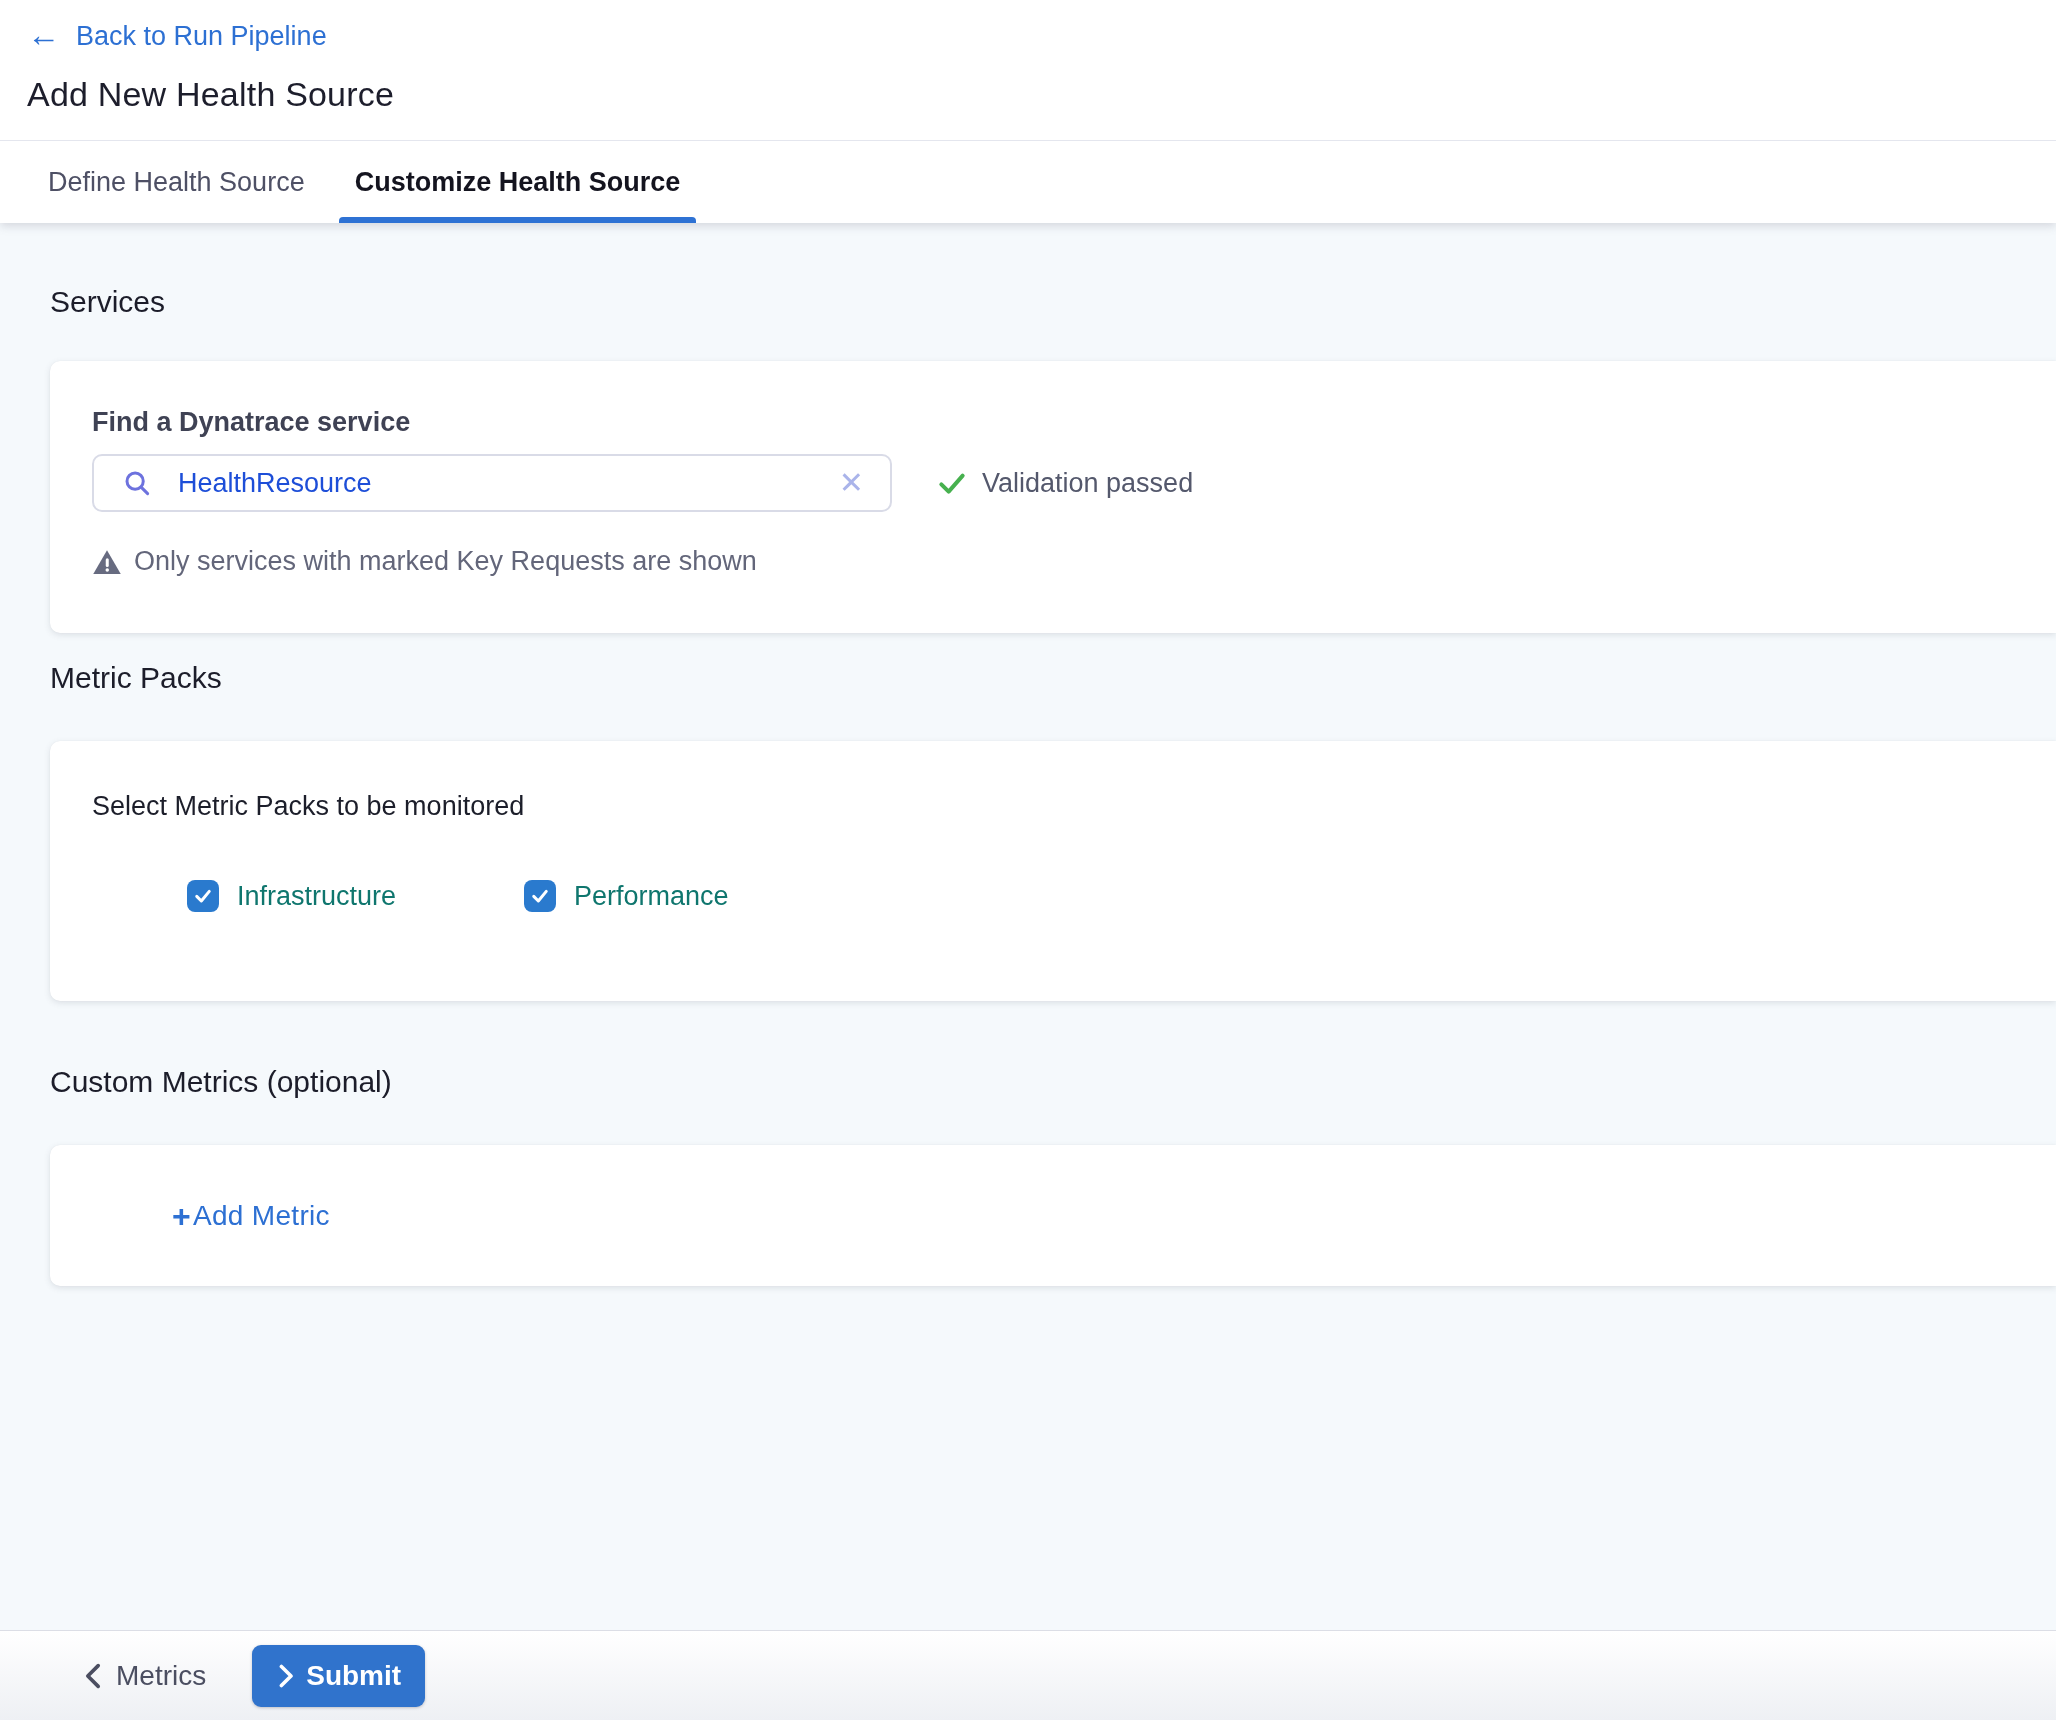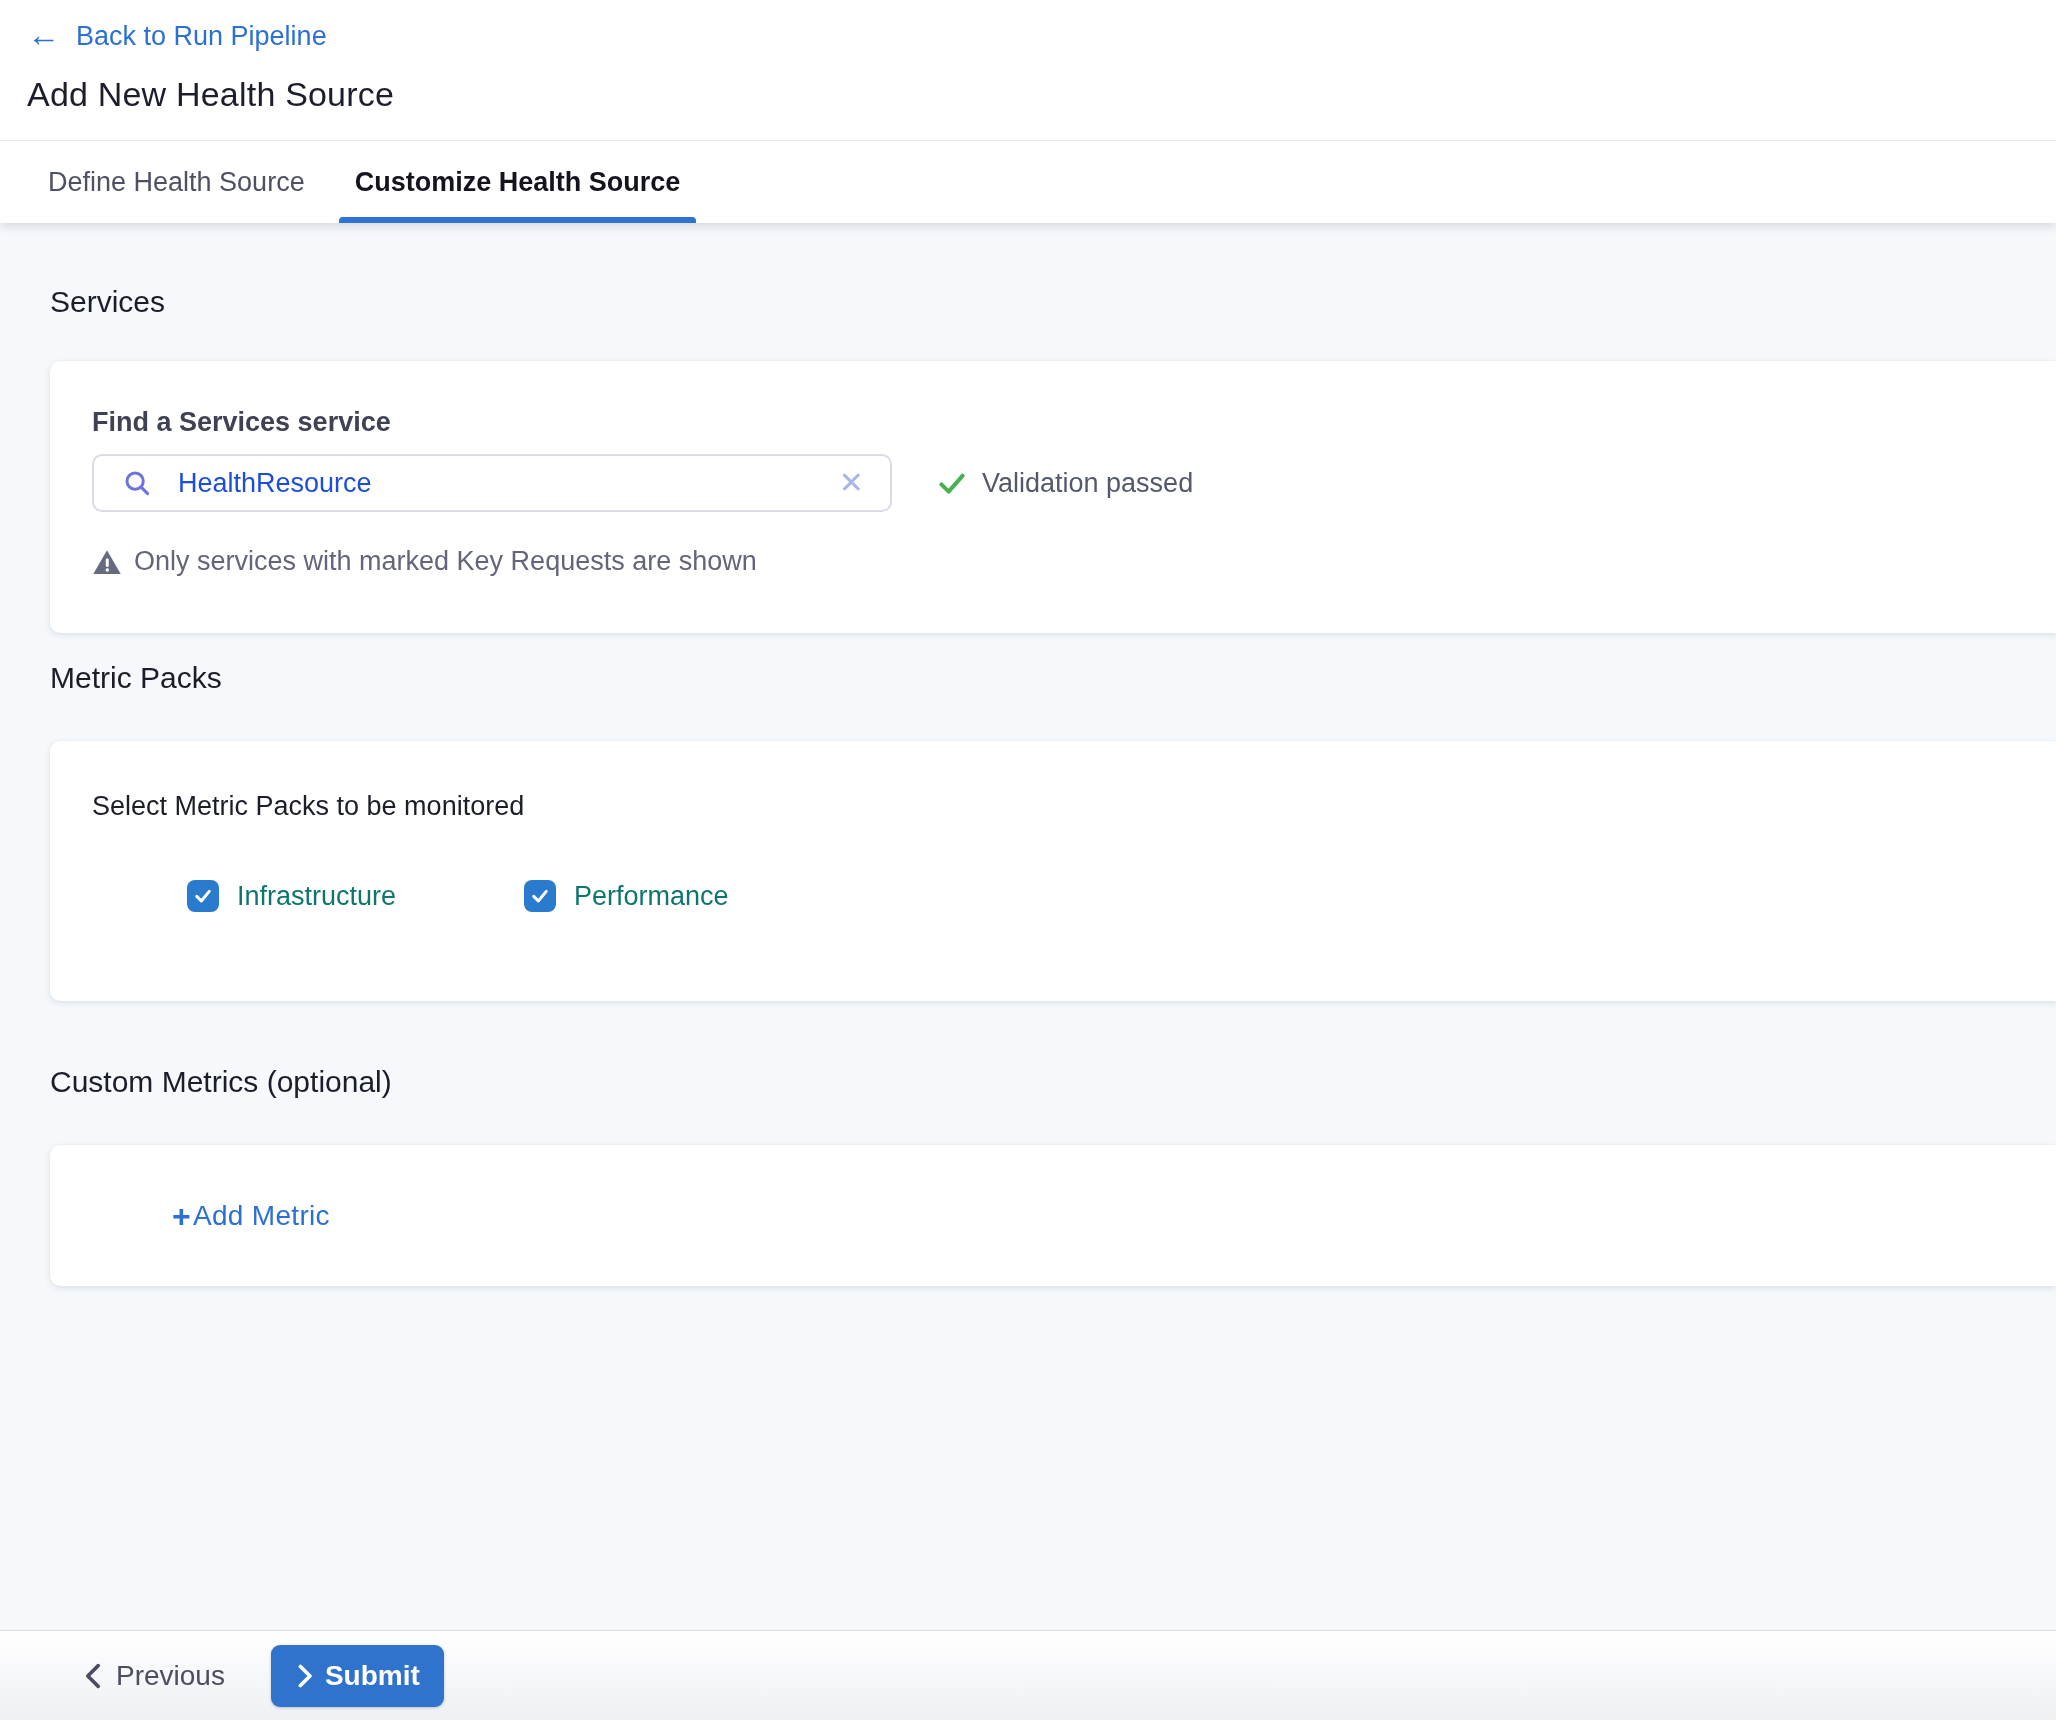--- a/index.html
+++ b/index.html
@@ -236,21 +236,21 @@
       <span>Customize Health Source</span>
     </div>
   </div>
 </div>
 
 <div class="content">
 
   <div class="section-heading heading-services">Services</div>
 
   <div class="card card-services">
-    <div class="field-label">Find a Services service</div>
+    <div class="field-label">Find a Dynatrace service</div>
     <div class="search-row">
       <div class="search-box">
         <span class="search-icon">
           <svg width="30" height="30" viewBox="0 0 24 24" fill="none" stroke="#6d72de" stroke-width="2.4" stroke-linecap="round">
             <circle cx="10.5" cy="10.5" r="6.5"></circle>
             <line x1="15.5" y1="15.5" x2="20.5" y2="20.5"></line>
           </svg>
         </span>
         <input class="search-input" type="text" value="HealthResource" style="">
         <span class="clear-icon">✕</span>
@@ -305,21 +305,21 @@
     </div>
   </div>
 
 </div>
 
 <div class="footer">
   <div class="previous-btn">
     <svg width="22" height="26" viewBox="0 0 12 20" fill="none" stroke="#4b4e61" stroke-width="2.8" stroke-linecap="round" stroke-linejoin="round">
       <polyline points="10,2 2,10 10,18"></polyline>
     </svg>
-    <span>Previous</span>
+    <span>Metrics</span>
   </div>
   <button class="submit-btn">
     <svg width="18" height="24" viewBox="0 0 12 20" fill="none" stroke="#ffffff" stroke-width="3" stroke-linecap="round" stroke-linejoin="round">
       <polyline points="3,2 11,10 3,18"></polyline>
     </svg>
     <span>Submit</span>
   </button>
 </div>
 
 </body></html>

